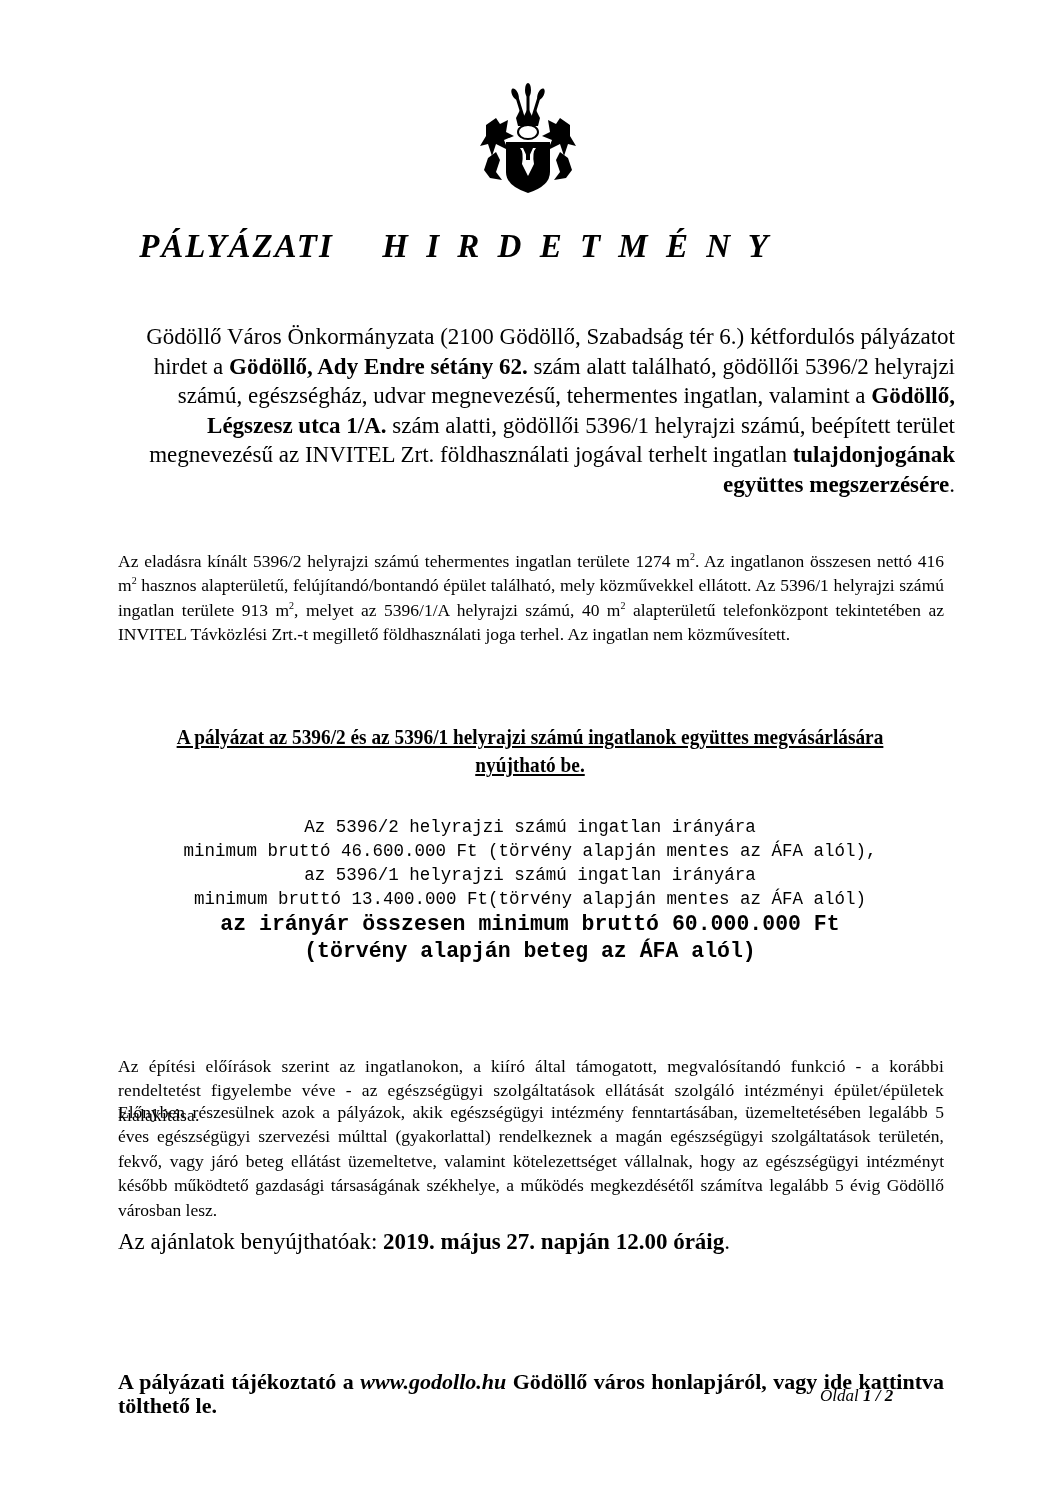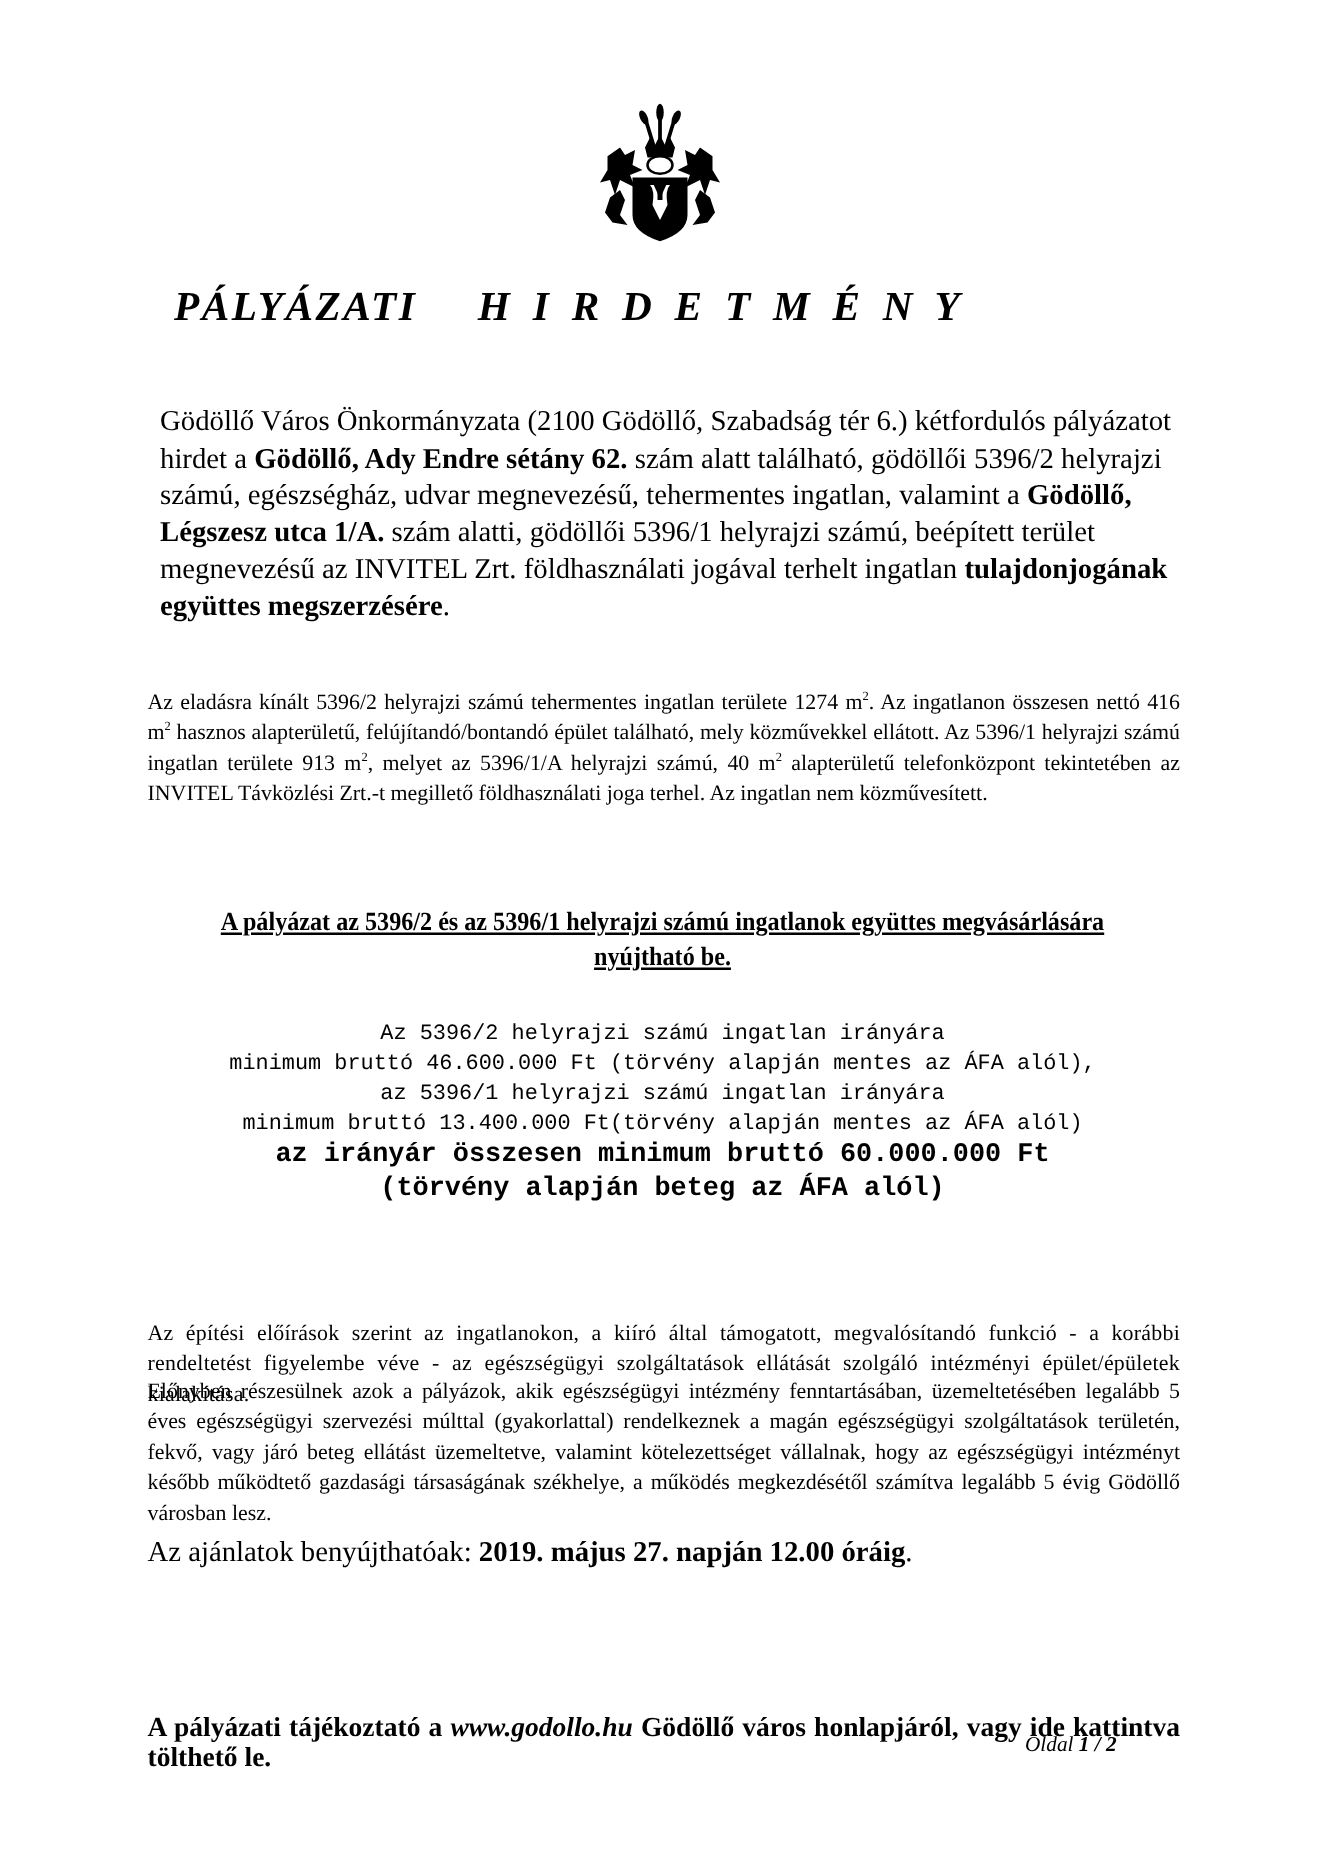--- a/index.html
+++ b/index.html
@@ -9,21 +9,21 @@
   }
   .page { position: absolute; left: 0; top: 0; width: 1058px; height: 1497px; }
   .crest { position: absolute; left: 478px; top: 80px; width: 100px; height: 115px; }
   .title {
     position: absolute; left: 0; top: 228px; width: 909px; text-align: center;
     font-size: 33px; font-weight: bold; font-style: italic; letter-spacing: 2px;
     word-spacing: 6px;
   }
   .title .sp { letter-spacing: 10px; }
   .intro {
-    position: absolute; left: 128px; top: 322px; width: 845px; text-align: left;
+    position: absolute; left: 110px; top: 322px; width: 845px; text-align: right;
     font-size: 23px; line-height: 29.5px;
   }
   .body-par {
     position: absolute; left: 118px; width: 826px; text-align: justify;
     font-size: 17.5px; line-height: 24.4px;
   }
   .p1 { top: 549px; }
   .p1 sup { font-size: 10px; line-height: 0; vertical-align: 7px; }
   .headline {
     position: absolute; left: 140px; top: 723px; width: 780px; text-align: center;

